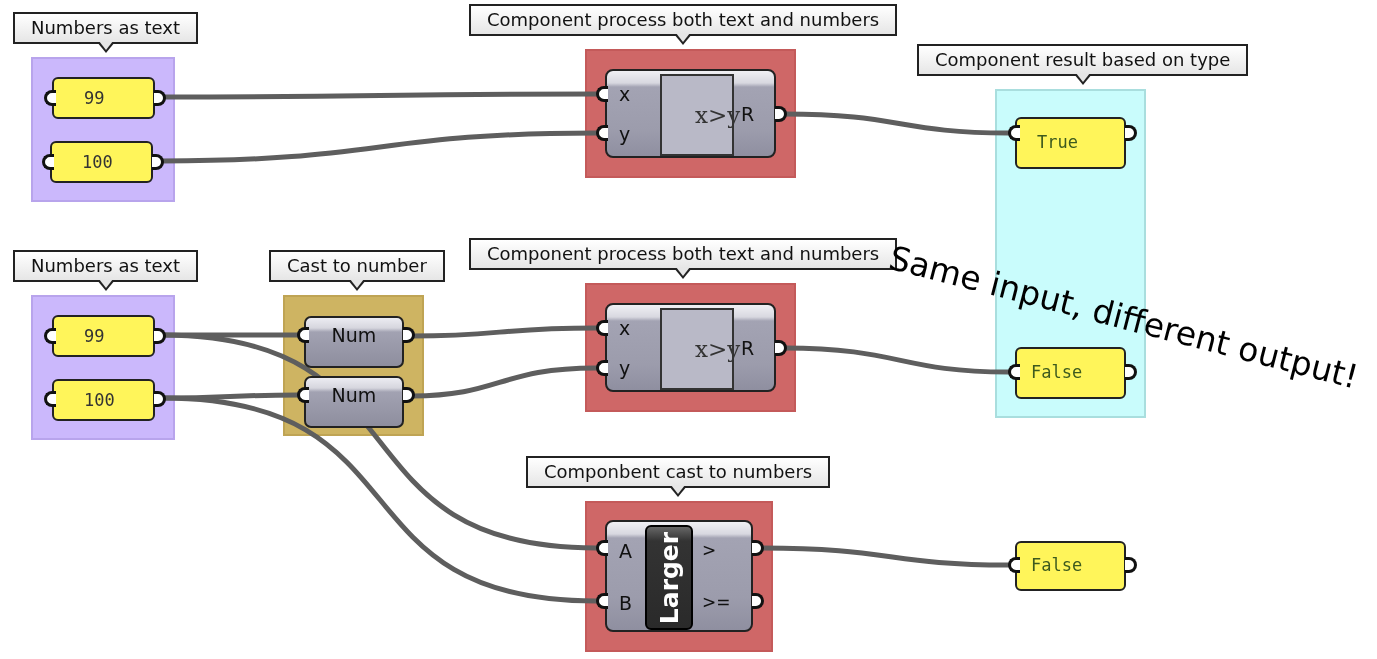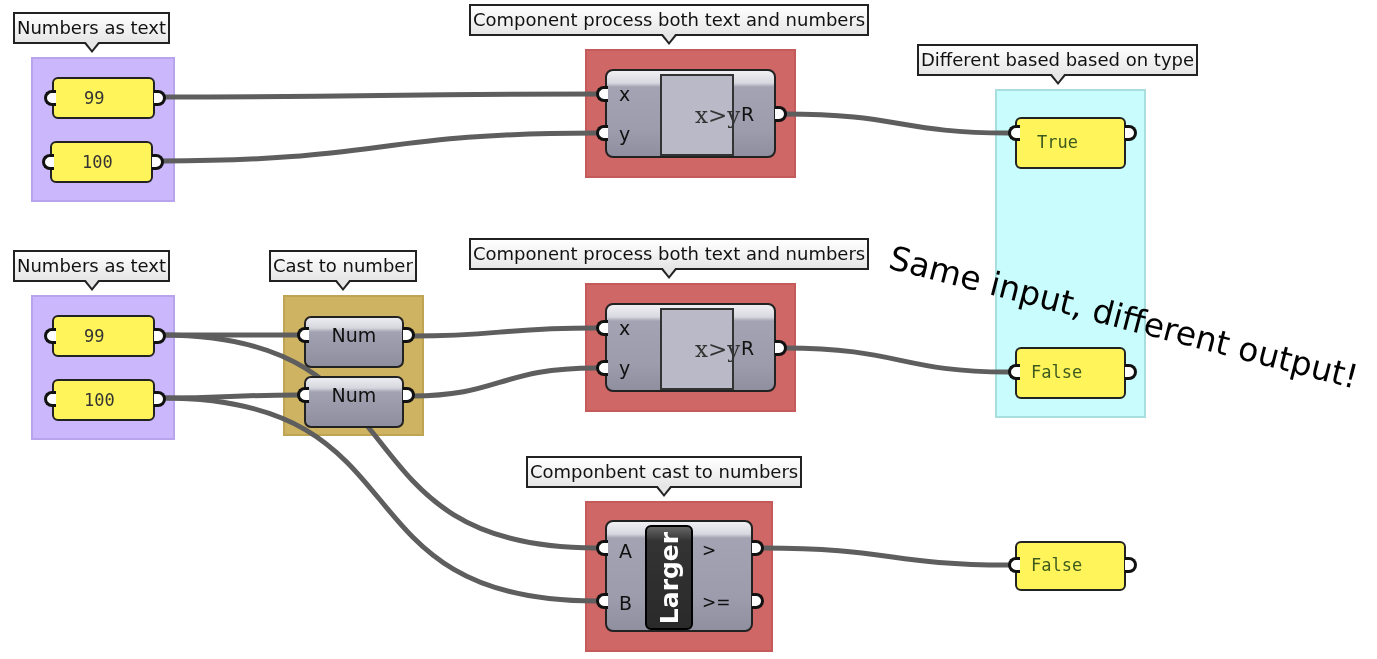--- a/index.html
+++ b/index.html
@@ -4,21 +4,21 @@
 <style>
   html,body{margin:0;padding:0;background:#ffffff;}
   body{width:1377px;height:659px;position:relative;overflow:hidden;font-family:"DejaVu Sans",sans-serif;}
   #wires{position:absolute;left:0;top:0;width:1377px;height:659px;z-index:2;pointer-events:none;}
   .group{position:absolute;z-index:1;box-sizing:border-box;}
   .g-purple{background:#cbb8fc;border:2px solid #b8a4ec;}
   .g-red{background:#cf6767;border:2px solid #c45a5a;}
   .g-cyan{background:#c9fcfc;border:2px solid #a9dede;}
   .g-gold{background:#ceb462;border:2px solid #bfa454;}
   .bubble{position:absolute;z-index:4;background:linear-gradient(#ffffff,#e6e6e6);border:2px solid #222;box-sizing:border-box;
-    font-family:"DejaVu Sans",sans-serif;font-size:18px;color:#111;height:32px;line-height:28px;padding:0 2px;white-space:nowrap;}
+    font-family:"DejaVu Sans",sans-serif;font-size:18px;color:#111;height:32px;line-height:28px;padding:0 16px;white-space:nowrap;}
   .bubble::after{content:"";position:absolute;left:50%;bottom:-11px;margin-left:-9px;width:0;height:0;
     border-left:9px solid transparent;border-right:9px solid transparent;border-top:11px solid #222;}
   .bubble::before{content:"";position:absolute;left:50%;bottom:-8px;margin-left:-7px;width:0;height:0;z-index:1;
     border-left:7px solid transparent;border-right:7px solid transparent;border-top:9px solid #e6e6e6;}
   .panel{position:absolute;z-index:3;background:#fff55a;border:2px solid #222;border-radius:6px;box-sizing:border-box;
     font-family:"DejaVu Sans Mono",monospace;font-size:17px;color:#333;height:42px;line-height:38px;padding-left:30px;}
   .panel.out{color:#3d5a1e;}
   .port{position:absolute;width:12px;height:16px;border:3px solid #111;background:#fff;box-sizing:border-box;z-index:5;}
   .port.l{border-radius:9px 0 0 9px;border-right:none;}
   .port.r{border-radius:0 9px 9px 0;border-left:none;}
@@ -68,21 +68,21 @@
 <div class="comp" style="left:605px;top:69px;width:171px;height:89px;">
   <span class="lbl" style="left:12px;top:12px;">x</span>
   <span class="lbl" style="left:12px;top:52px;">y</span>
   <div class="expr" style="left:53px;top:3px;width:74px;height:82px;line-height:78px;">x&gt;y</div>
   <span class="lbl" style="left:134px;top:32px;">R</span>
 </div>
 <span class="port l" style="left:596px;top:86px;"></span>
 <span class="port l" style="left:596px;top:125px;"></span>
 <span class="port r" style="left:775px;top:106px;"></span>
 
-<div class="bubble" style="left:917px;top:44px;">Different based based on type</div>
+<div class="bubble" style="left:917px;top:44px;">Component result based on type</div>
 <div class="group g-cyan" style="left:995px;top:89px;width:151px;height:329px;"></div>
 <div class="panel out" style="left:1015px;top:109px;width:111px;height:52px;line-height:46px;padding-left:20px;margin-top:8px;">True</div>
 <span class="port l" style="left:1008px;top:125px;"></span>
 <span class="port r" style="left:1125px;top:125px;"></span>
 <div class="panel out" style="left:1015px;top:347px;width:111px;height:52px;line-height:46px;padding-left:14px;">False</div>
 <span class="port l" style="left:1008px;top:364px;"></span>
 <span class="port r" style="left:1125px;top:364px;"></span>
 
 <div class="bubble" style="left:13px;top:250px;">Numbers as text</div>
 <div class="group g-purple" style="left:31px;top:295px;width:144px;height:145px;"></div>

